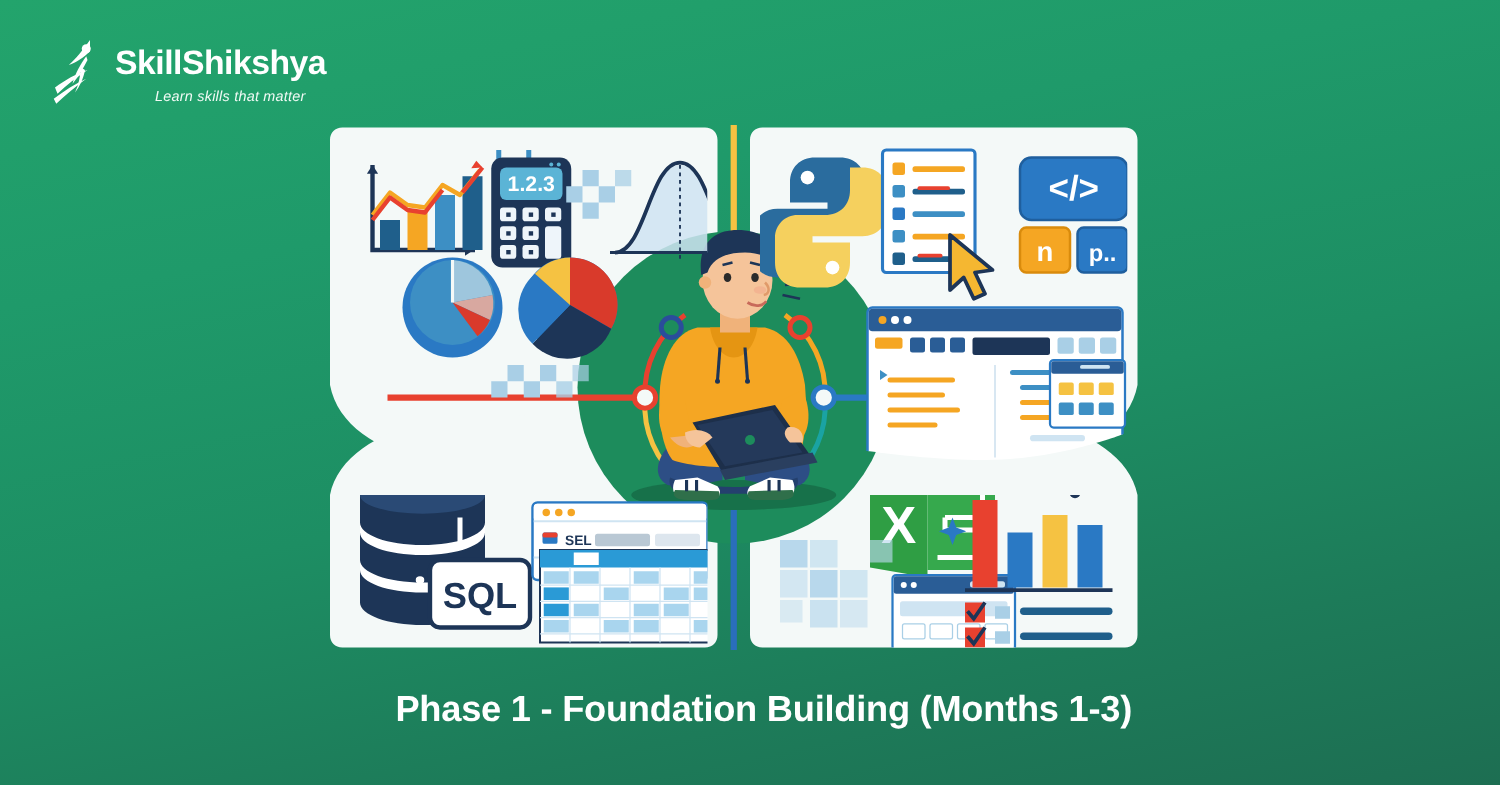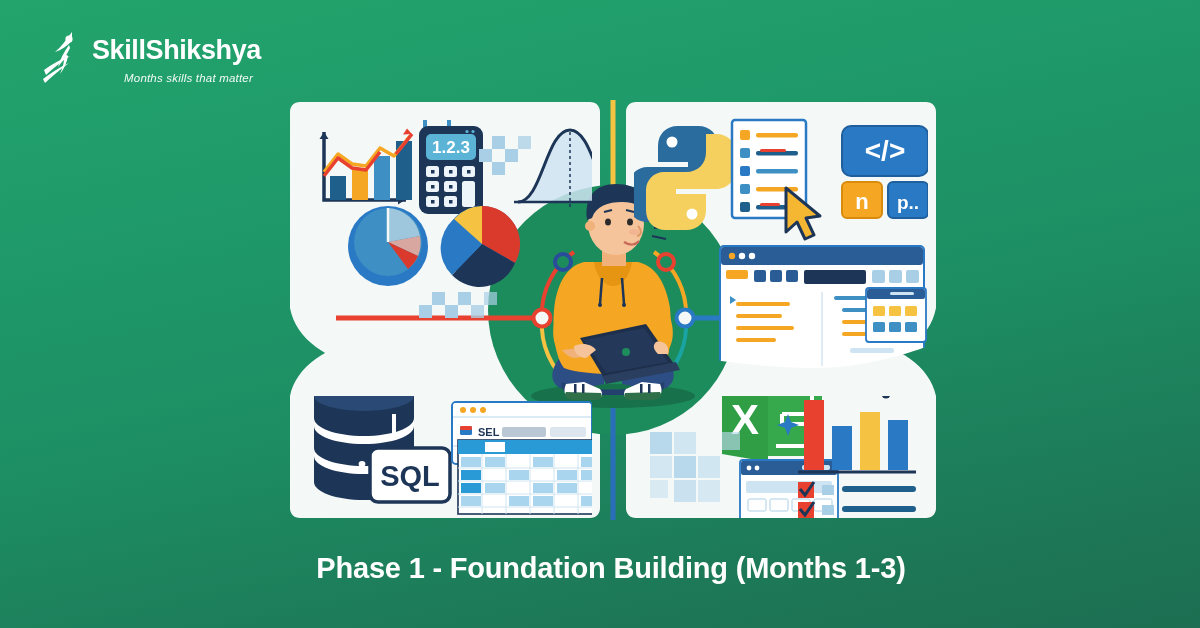--- a/index.html
+++ b/index.html
@@ -24,21 +24,21 @@
   #brand-name {
     color: #ffffff; font-size: 27px; font-weight: bold;
     letter-spacing: -0.4px; line-height: 1;
   }
   #brand-tagline {
     color: #f2fbf6; font-size: 11.5px; font-style: italic;
     letter-spacing: 0.2px; margin-top: 8px; margin-left: 32px;
   }
   
   #art {
-    position: absolute; left: 274px; top: 96px;
+    position: absolute; left: 248px; top: 96px;
     width: 678px; height: 428px;
   }
   #art svg { display: block; width: 100%; height: 100%; }
   
   #caption {
     position: absolute; left: 0; right: 0; top: 552px;
     text-align: center;
     color: #ffffff;
     font-size: 29px;
     font-weight: bold;
@@ -55,21 +55,21 @@
     <svg id="logo-mark" viewBox="0 0 40 58">
       <circle cx="27" cy="9" r="3.6" fill="#ffffff"></circle>
       <path d="M30 2 C24 10 19 17 13 22 C19 20 25 16 30 11 Z" fill="#ffffff"></path>
       <path d="M27 15 C22 22 18 29 16 37 C21 31 25 24 28 18 Z" fill="#ffffff"></path>
       <path d="M2 40 C10 34 19 29 28 26 C19 32 11 38 4 45 Z" fill="#ffffff"></path>
       <path d="M1 49 C9 43 18 37 27 33 C18 40 10 46 3 53 Z" fill="#ffffff"></path>
       <path d="M23 24 C22 31 21 38 18 44 C22 39 25 32 26 26 Z" fill="#ffffff"></path>
     </svg>
     <div id="logo-text">
       <div id="brand-name">SkillShikshya</div>
-      <div id="brand-tagline">Months skills that matter</div>
+      <div id="brand-tagline">Learn skills that matter</div>
     </div>
   </div>
 
   <div id="art">
     <svg viewBox="0 0 678 428" xmlns="http://www.w3.org/2000/svg">
       <defs>
         <clipPath id="clipTL">
             <path d="M24 6 H318 V250 C318 250 200 272 120 272 C60 272 24 250 24 250 Z"></path>
           </clipPath>
         <clipPath id="clipTR">

